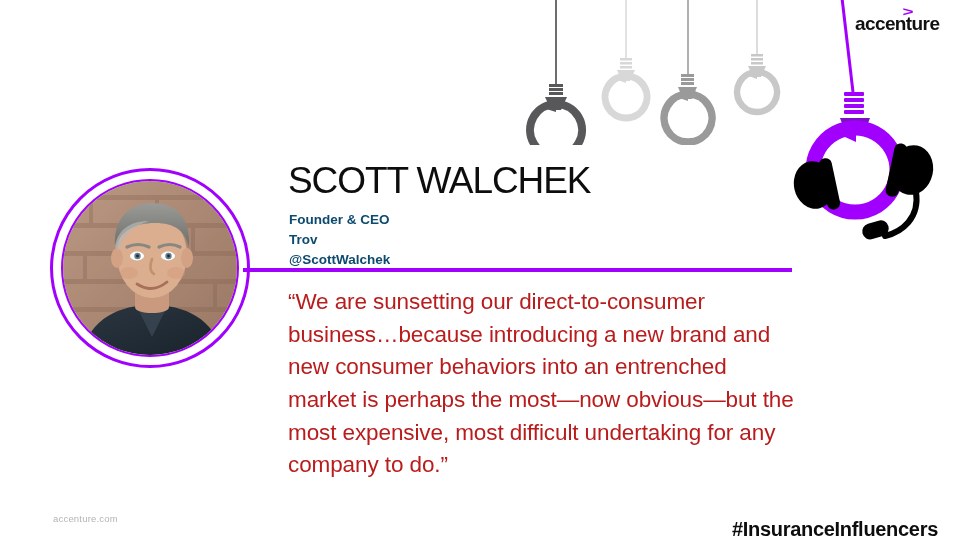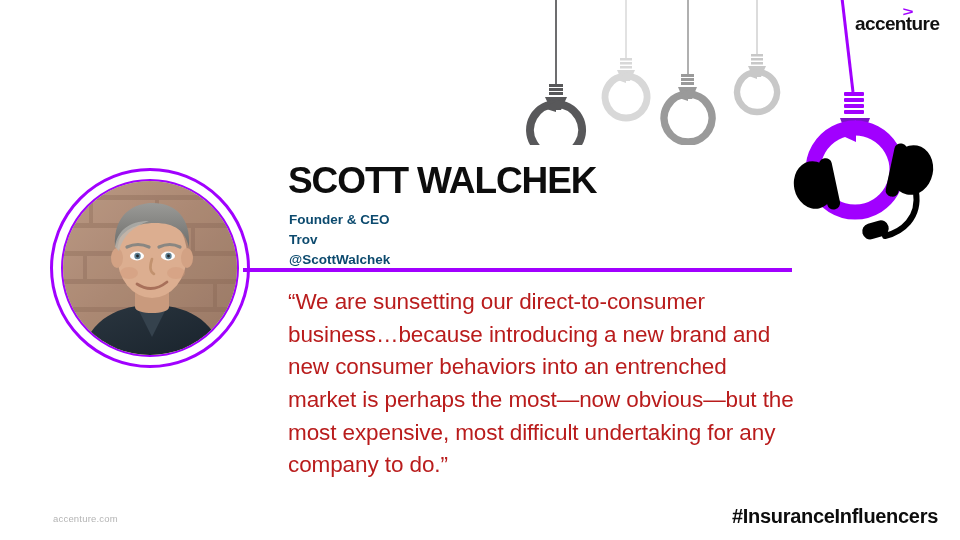--- a/index.html
+++ b/index.html
@@ -58,21 +58,21 @@
 
   
   .connector{
     position:absolute; left:243px; top:268px;
     width:549px; height:4px; background:#a100ff;
   }
 
   
   .name{
     position:absolute; left:288px; top:162px;
-    font-size:37px; font-weight:700; color:#0d0d0d;
+    font-size:37px; font-weight:400; color:#0d0d0d;
     letter-spacing:-1.1px; line-height:1.05;
     white-space:nowrap;
   }
   .meta{
     position:absolute; left:289px; top:210px;
     font-size:13.5px; font-weight:700; color:#0c4a6e;
     line-height:1.48;
   }
 
   
@@ -82,21 +82,21 @@
     font-size:22.5px; font-weight:400; color:#b91c1c;
     line-height:1.45; letter-spacing:-0.1px;
   }
 
   
   .site{
     position:absolute; left:28px; top:513px;
     font-size:9.5px; color:#b4b4b4; letter-spacing:0.2px;margin-left:25px;
   }
   .hashtag{
-    position:absolute; right:22px; top:505px;
+    position:absolute; right:22px; top:518px;
     font-size:20px; font-weight:700; color:#0d0d0d;
     letter-spacing:-0.3px;
     margin-left:32px;
   }
 </style>
 </head>
 <body>
 
 <div class="slide">
 

